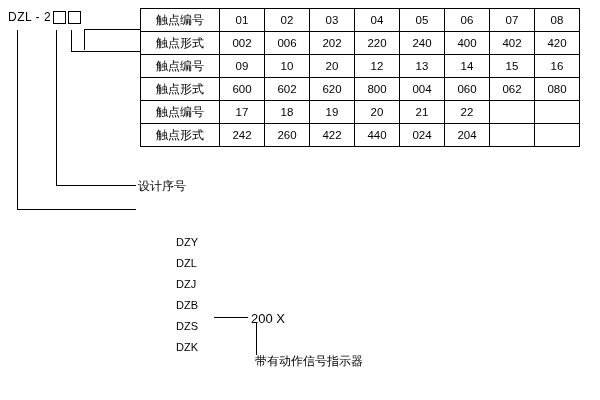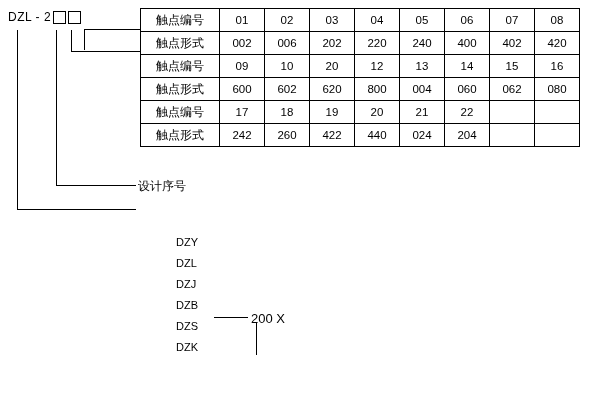--- a/index.html
+++ b/index.html
@@ -211,14 +211,15 @@
     <div>DZJ</div>
     <div>DZB</div>
     <div>DZS</div>
     <div>DZK</div>
   </div>
 
   <div class="line h" style="left:214px; top:317px; width:34px;"></div>
   <div class="series-label">200  X</div>
 
   <div class="line v" style="left:256px; top:323px; height:32px;"></div>
+  <div class="indicator-label">带有动作信号指示器</div>
 
 </div>
 
 </body></html>

